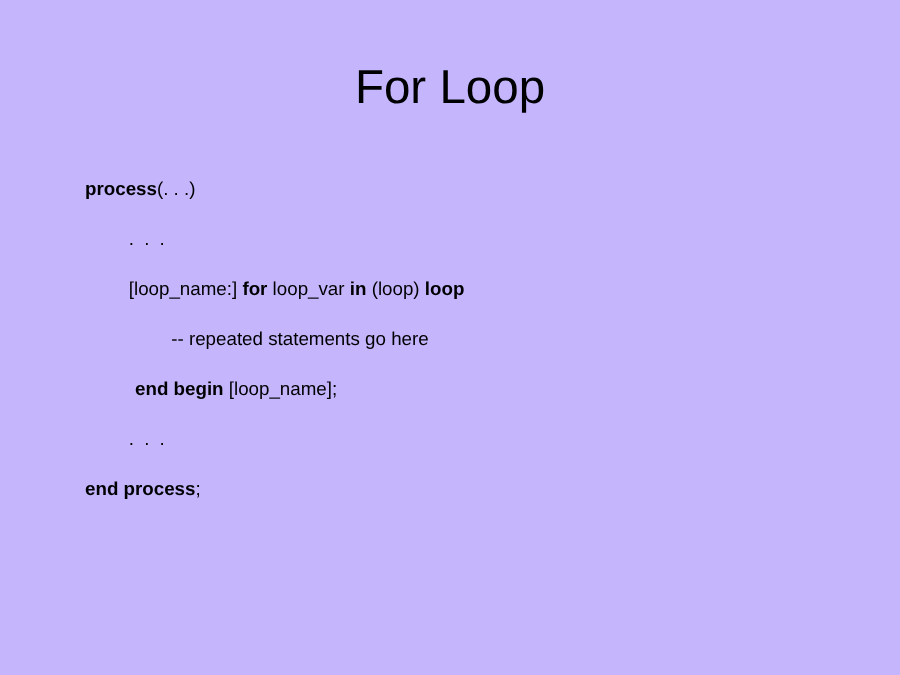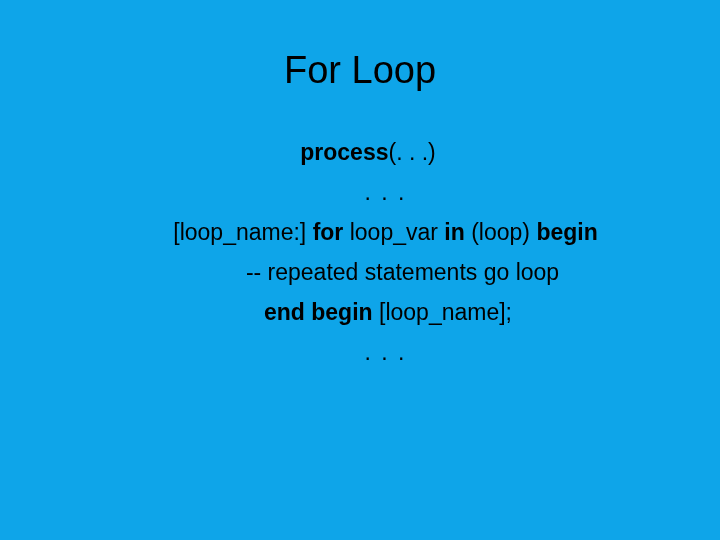--- a/index.html
+++ b/index.html
@@ -42,52 +42,52 @@
   
   .code-body {
     position: absolute;
     left: 68px;
     top: 132px;
     width: 600px;
   }
 
   .code-line {
     font-family: "Liberation Sans", sans-serif;
-    font-size: 23px;
+    font-size: 15px;
     line-height: 40px;
     font-weight: 400;
     color: #000000;
     white-space: pre;
-    text-align: center;
   }
 
   
   .indent-0 { padding-left: 0px; }
   .indent-1 { padding-left: 35px; }
   .indent-2 { padding-left: 40px; }
   .indent-3 { padding-left: 69px; }
 
   
   .kw   { font-weight: 700; font-style: normal; }
   .it   { font-weight: 400; }
   .pl   { font-weight: 400; font-style: normal; }
   .brk  { font-weight: 400; font-style: normal; }
 
   .dots { letter-spacing: 2px; }
 </style>
 </head>
 <body>
 
-<div class="slide" style="background: #0ea5e9; color: rgb(0, 0, 0);">
+<div class="slide" style="background: #c4b5fd; color: rgb(0, 0, 0);">
 
   <div class="slide-title">For Loop</div>
 
   <div class="code-body">
 
   <div class="code-line indent-0"><span class="kw">process</span><span class="pl">(. . .)</span></div>
       <div class="code-line indent-1"><span class="pl dots">. . .</span></div>
-      <div class="code-line indent-1"><span class="brk">[</span><span class="it">loop_name:</span><span class="brk">]</span><span class="pl"> </span><span class="kw">for</span><span class="pl"> </span><span class="it">loop_var</span><span class="pl"> </span><span class="kw">in</span><span class="pl"> </span><span class="it">(loop)</span><span class="pl"> </span><span class="kw">begin</span></div>
-      <div class="code-line indent-3"><span class="pl">-- repeated statements go loop</span></div>
+      <div class="code-line indent-1"><span class="brk">[</span><span class="it">loop_name:</span><span class="brk">]</span><span class="pl"> </span><span class="kw">for</span><span class="pl"> </span><span class="it">loop_var</span><span class="pl"> </span><span class="kw">in</span><span class="pl"> </span><span class="it">(loop)</span><span class="pl"> </span><span class="kw">loop</span></div>
+      <div class="code-line indent-3"><span class="pl">-- repeated statements go here</span></div>
       <div class="code-line indent-2"><span class="kw">end begin</span><span class="pl"> </span><span class="it">[loop_name]</span><span class="pl">;</span></div>
       <div class="code-line indent-1"><span class="pl dots">. . .</span></div>
+      <div class="code-line indent-0"><span class="kw">end process</span><span class="pl">;</span></div>
     </div>
 
 </div>
 
 </body></html>

